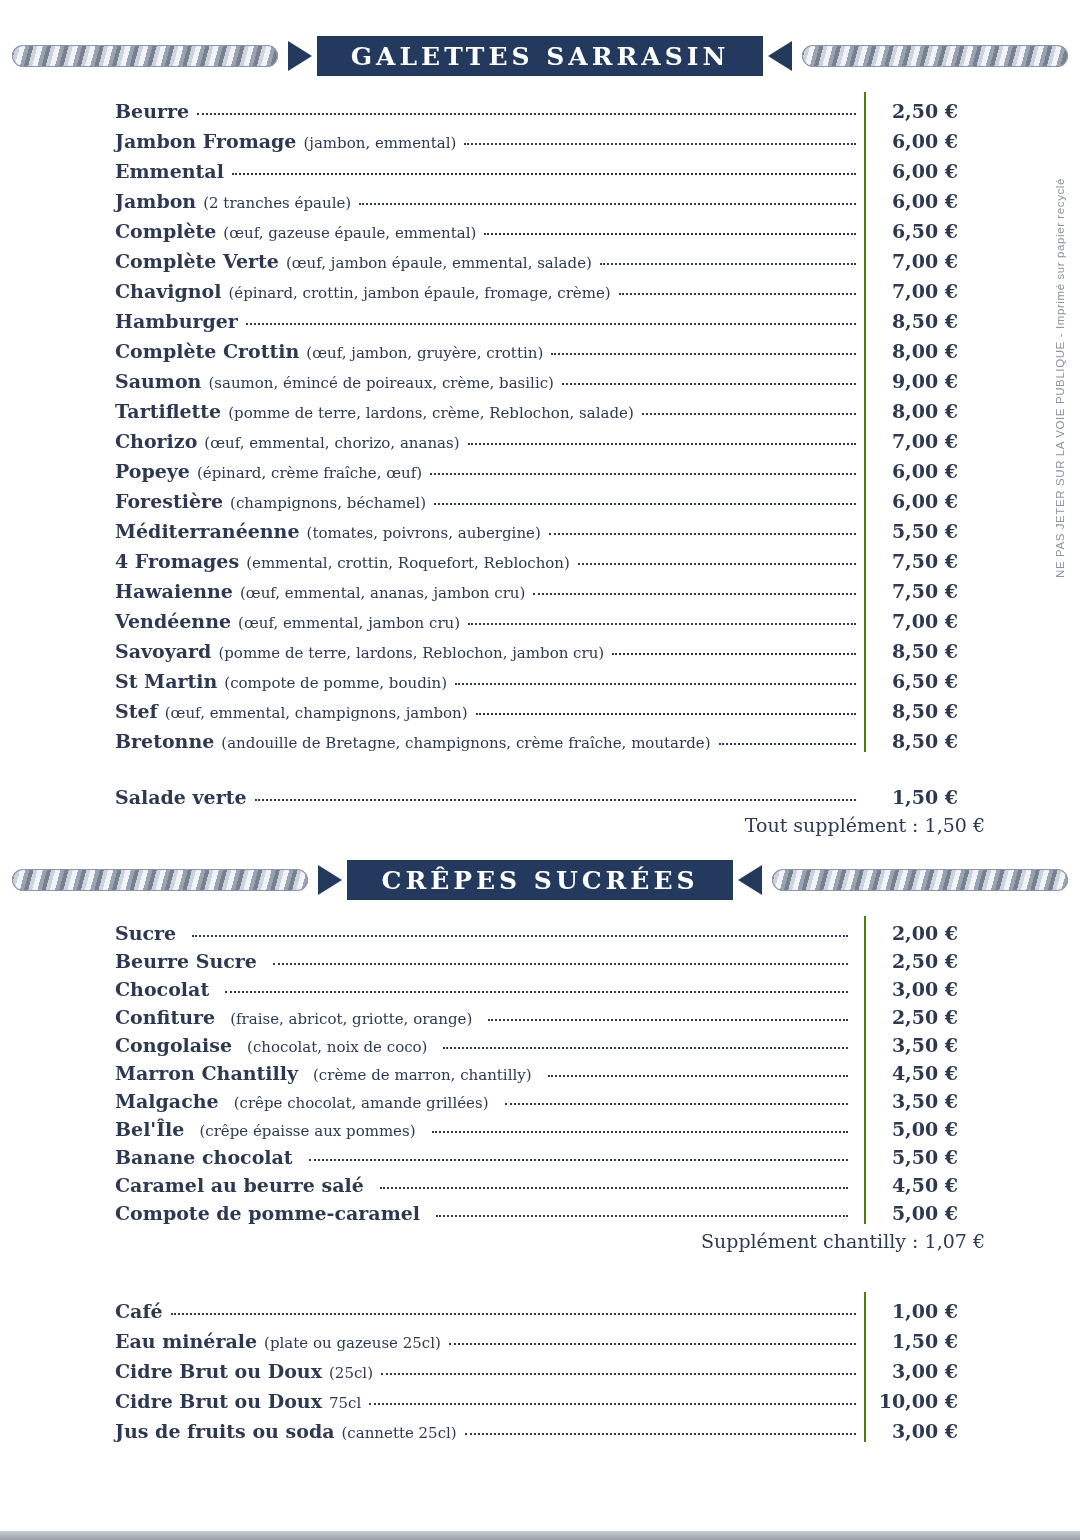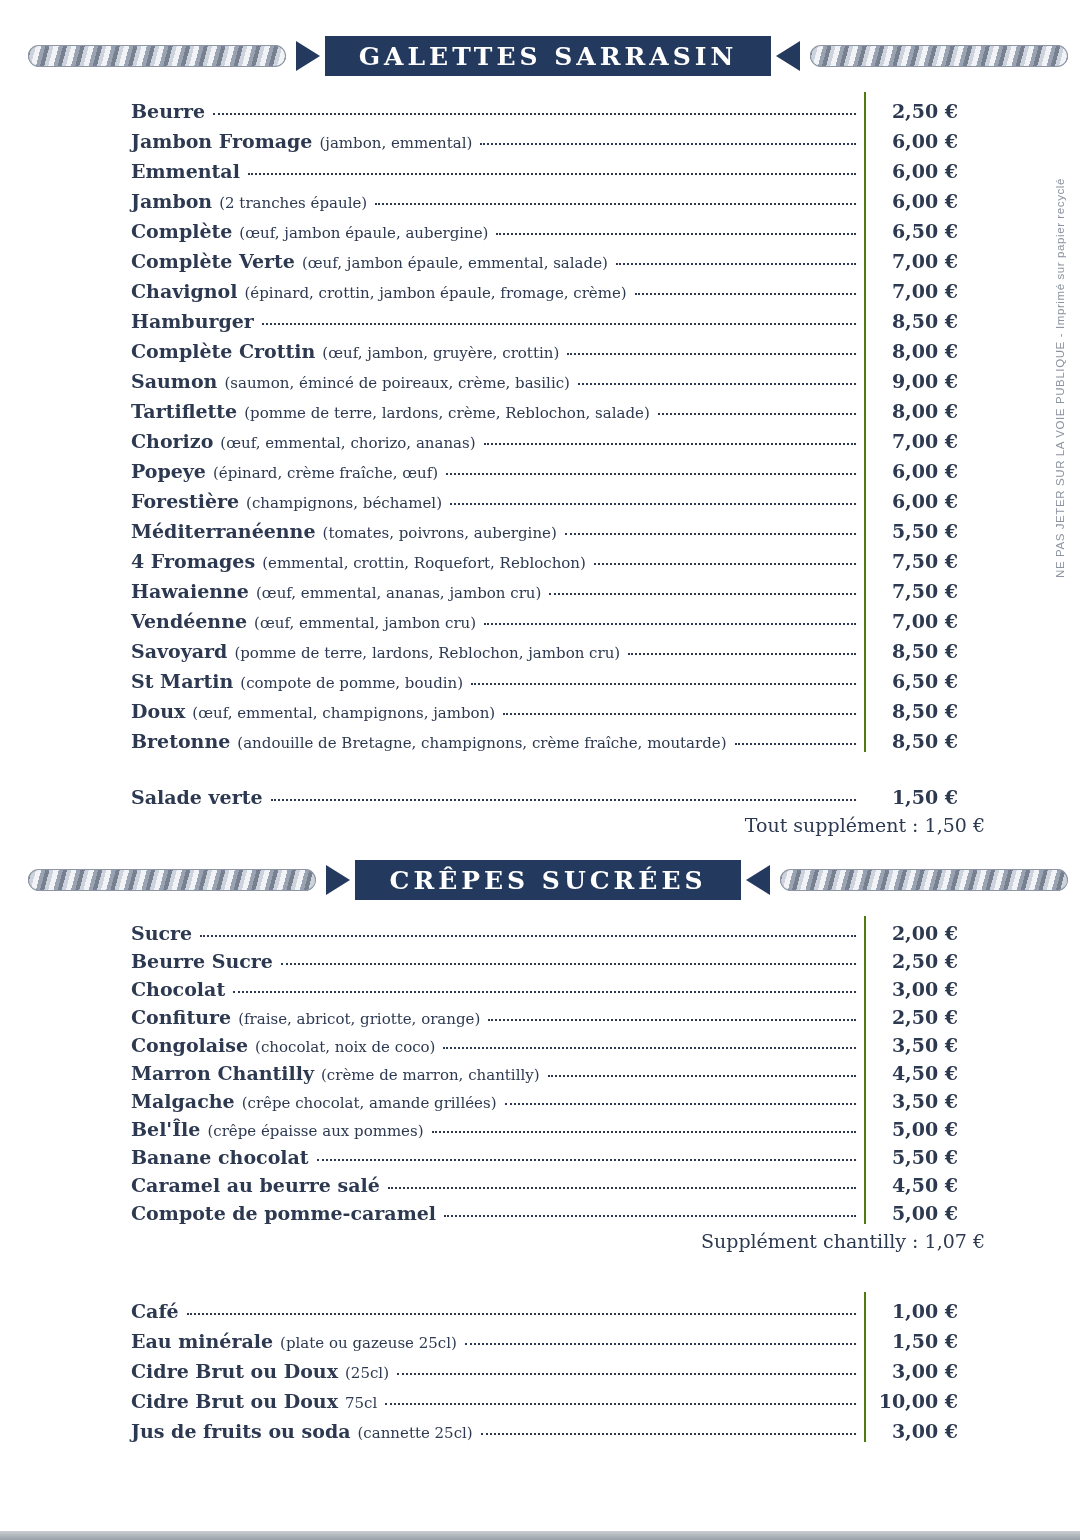--- a/index.html
+++ b/index.html
@@ -8,21 +8,20 @@
 
   .page {
     position: relative;
     width: 1080px;
     height: 1540px;
     background: #ffffff;
     font-family: "DejaVu Serif", serif;
     color: #2d3950;
     overflow: hidden;
     padding-top: 36px;
-    padding-left: 16px;
   }
 
   
   .banner {
     display: flex;
     align-items: center;
     margin: 0 12px;
     height: 40px;
   }
   .rope {
@@ -60,21 +59,21 @@
 
   .menu-list { margin: 16px 122px 0 115px; }
 
   .item {
     display: flex;
     align-items: flex-end;
     height: 30px;
     font-size: 19px;
     white-space: nowrap;
   }
-  .section:nth-child(2) .item { height: 28px; }
+  .section:nth-child(2) .item { height: 28px; gap: 8px; }
 
   .item .name { font-weight: bold; }
   .item .desc { margin-left: 7px; font-size: 15px; }
   .dots {
     flex: 1;
     min-width: 8px;
     border-bottom: 2.5px dotted #2d3950;
     align-self: flex-end;
     margin: 0 8px 7px 8px;
   }
@@ -162,21 +161,21 @@
           <div class="item">
     <span class="name">Jambon</span>
     <span class="desc">(2 tranches épaule)</span>
     <span class="dots"></span>
     <span class="price-cell">
       <span class="price">6,00 €</span>
     </span>
   </div>
           <div class="item">
     <span class="name">Complète</span>
-    <span class="desc">(œuf, jambon épaule, aubergine)</span>
+    <span class="desc">(œuf, gazeuse épaule, emmental)</span>
     <span class="dots"></span>
     <span class="price-cell">
       <span class="price">6,50 €</span>
     </span>
   </div>
           <div class="item">
     <span class="name">Complète Verte</span>
     <span class="desc">(œuf, jambon épaule, emmental, salade)</span>
     <span class="dots"></span>
     <span class="price-cell">
@@ -288,21 +287,21 @@
   </div>
           <div class="item">
     <span class="name">St Martin</span>
     <span class="desc">(compote de pomme, boudin)</span>
     <span class="dots"></span>
     <span class="price-cell">
       <span class="price">6,50 €</span>
     </span>
   </div>
           <div class="item">
-    <span class="name">Doux</span>
+    <span class="name">Stef</span>
     <span class="desc">(œuf, emmental, champignons, jambon)</span>
     <span class="dots"></span>
     <span class="price-cell">
       <span class="price">8,50 €</span>
     </span>
   </div>
           <div class="item">
     <span class="name">Bretonne</span>
     <span class="desc">(andouille de Bretagne, champignons, crème fraîche, moutarde)</span>
     <span class="dots"></span>

